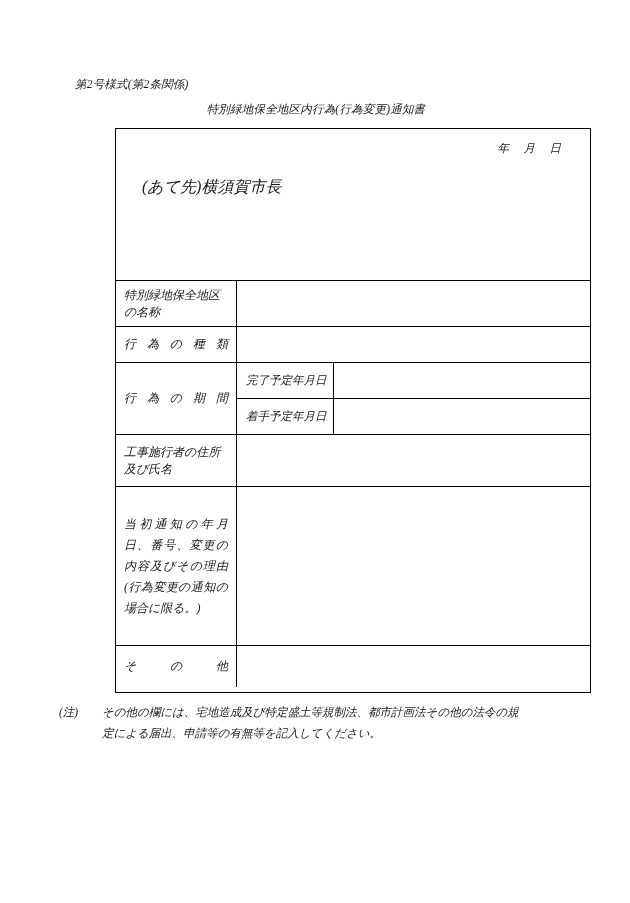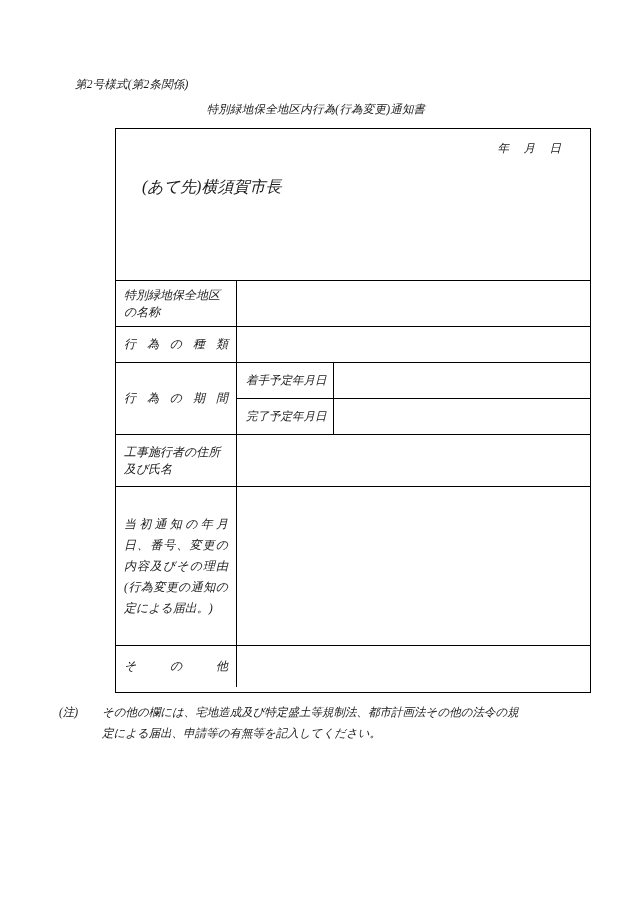--- a/index.html
+++ b/index.html
@@ -245,25 +245,25 @@
         <span class="ln">
             <span>行</span>
             <span>為</span>
             <span>の</span>
             <span>期</span>
             <span>間</span>
           </span>
       </div>
       <div class="val">
         <div class="subrow">
-          <div class="sublab">着手予定年月日</div>
+          <div class="sublab">完了予定年月日</div>
           <div class="subval"></div>
         </div>
         <div class="subrow">
-          <div class="sublab">完了予定年月日</div>
+          <div class="sublab">着手予定年月日</div>
           <div class="subval"></div>
         </div>
       </div>
     </div>
 
     <div class="row" style="height:52px">
       <div class="lab">
         <span class="ln">工事施行者の住所</span>
         <span class="ln">及び氏名</span>
       </div>
@@ -305,21 +305,21 @@
             <span>(</span>
             <span>行</span>
             <span>為</span>
             <span>変</span>
             <span>更</span>
             <span>の</span>
             <span>通</span>
             <span>知</span>
             <span>の</span>
           </span>
-        <span class="ln last">定による届出。)</span>
+        <span class="ln last">場合に限る。)</span>
       </div>
       <div class="val"></div>
     </div>
 
     <div class="row" style="height:41px">
       <div class="lab spread">
         <span class="ln">
             <span>そ</span>
             <span>の</span>
             <span>他</span>

